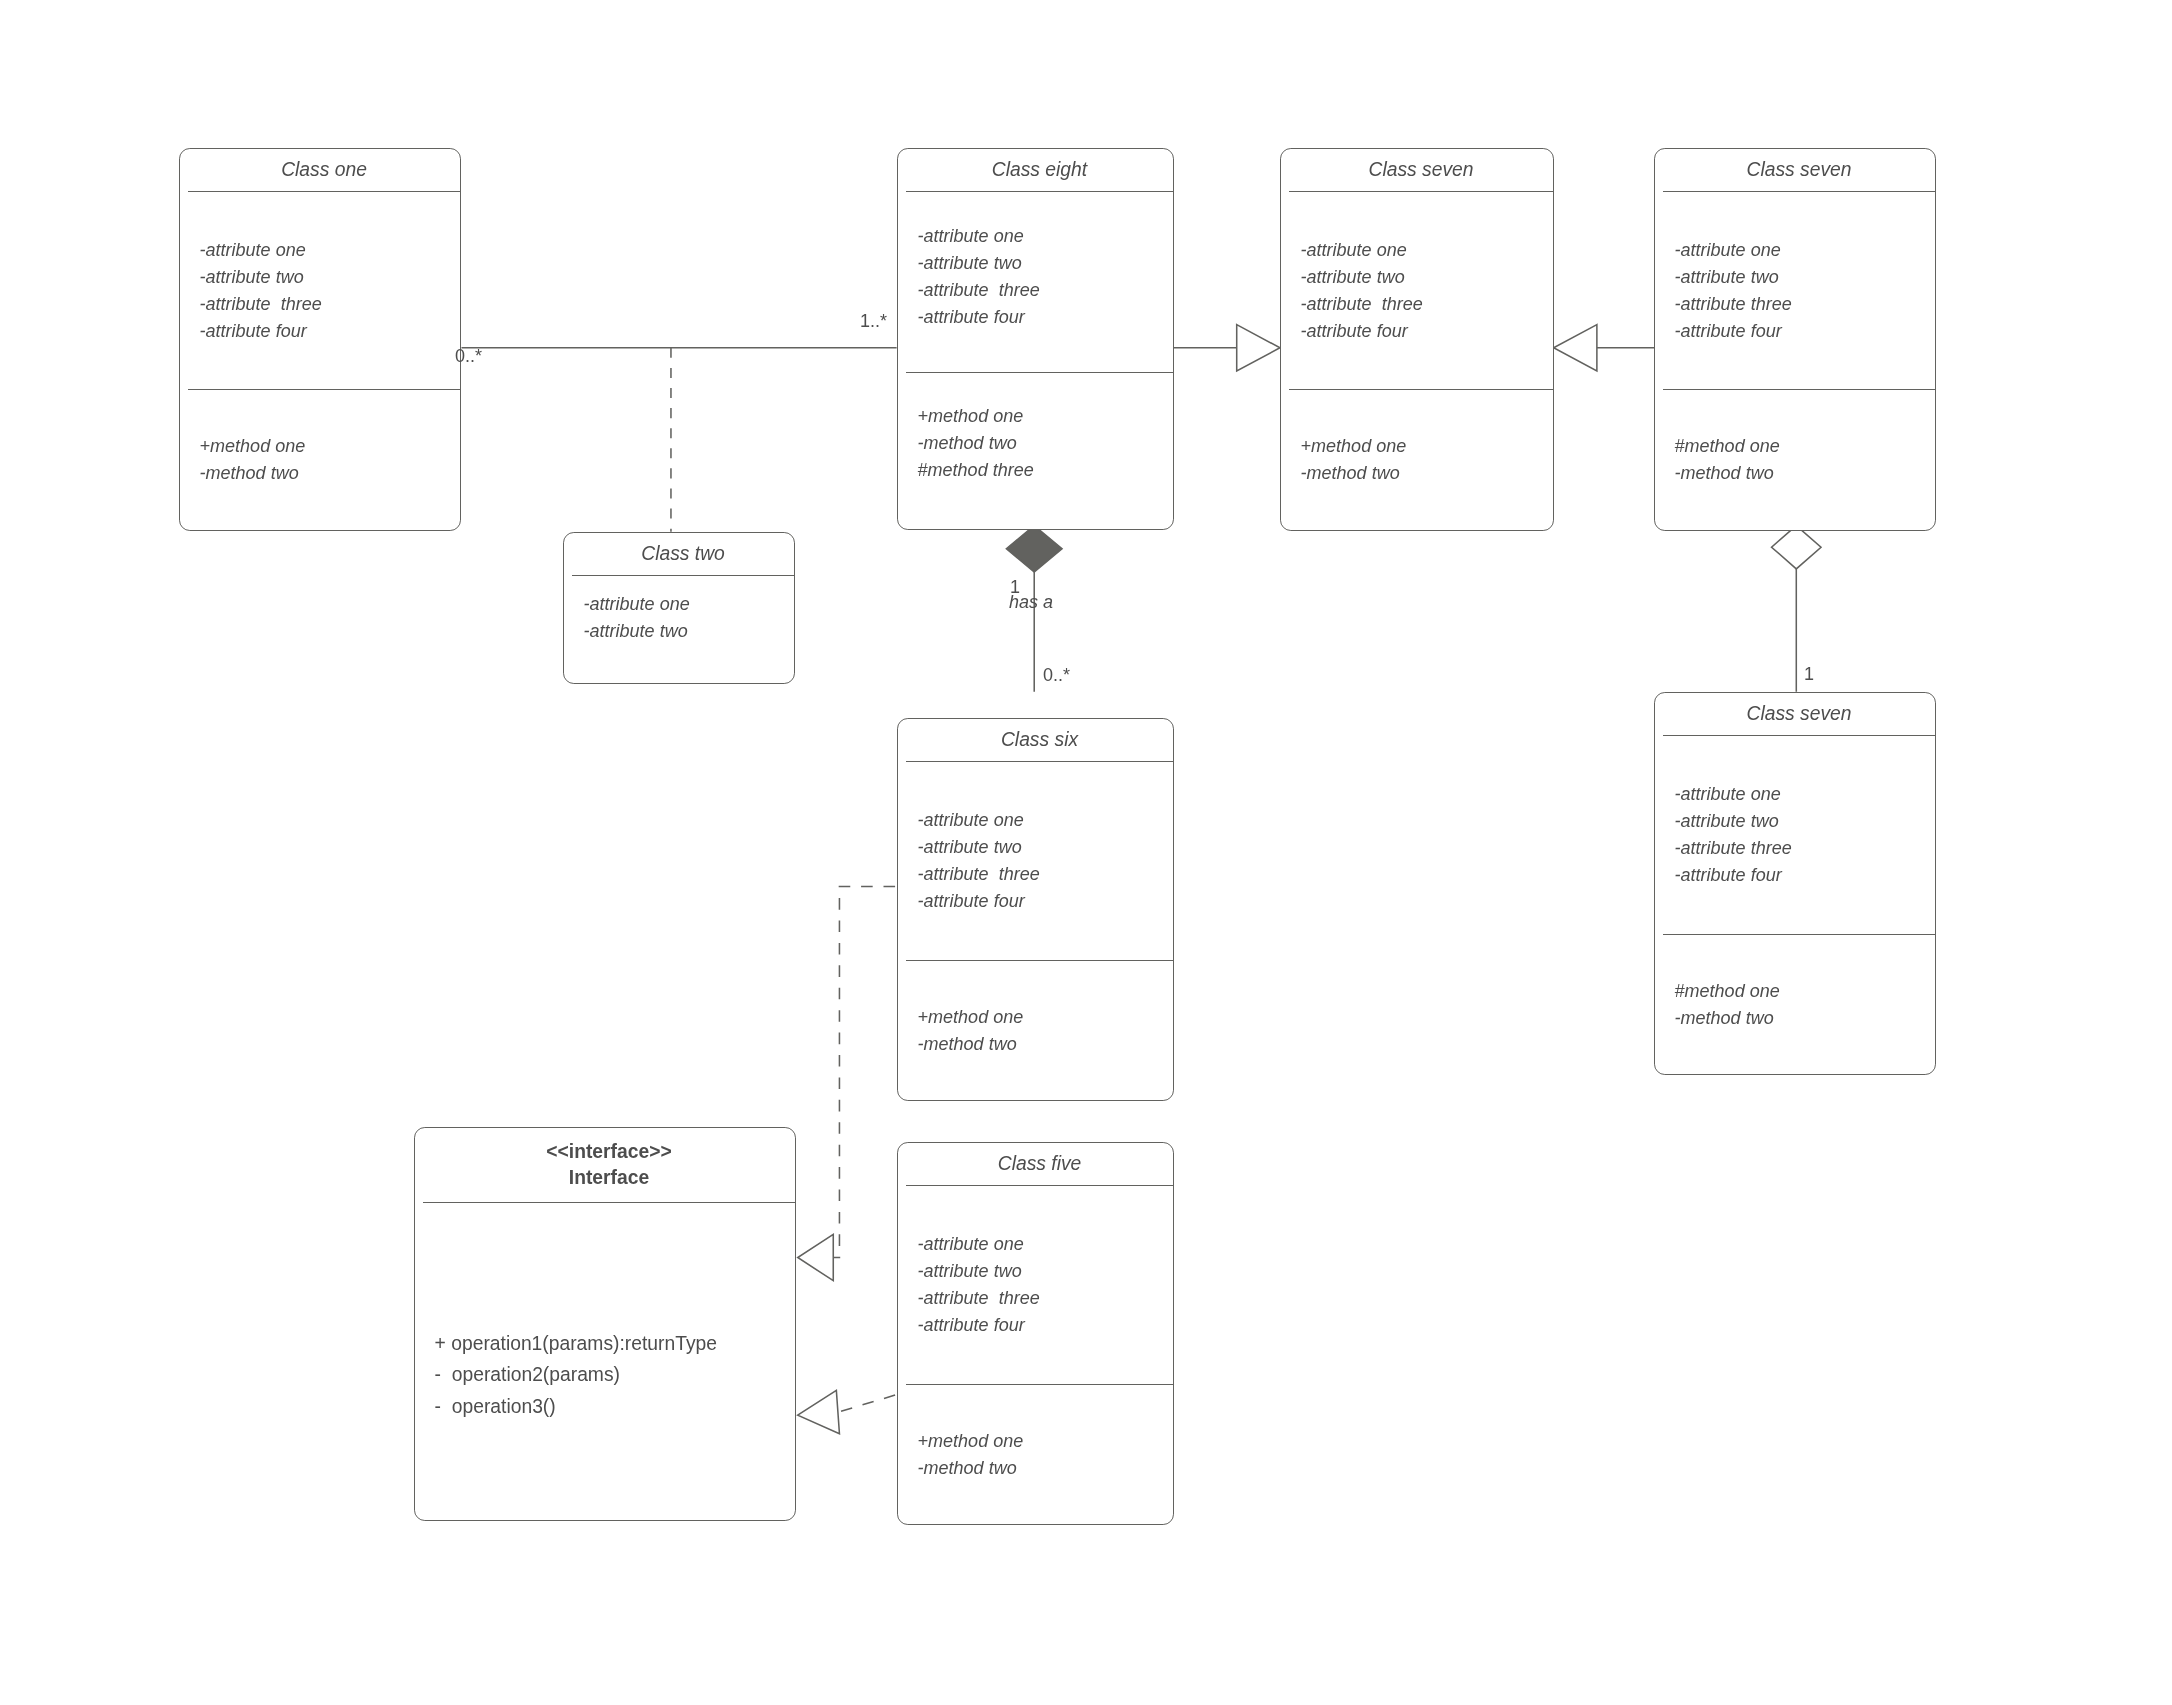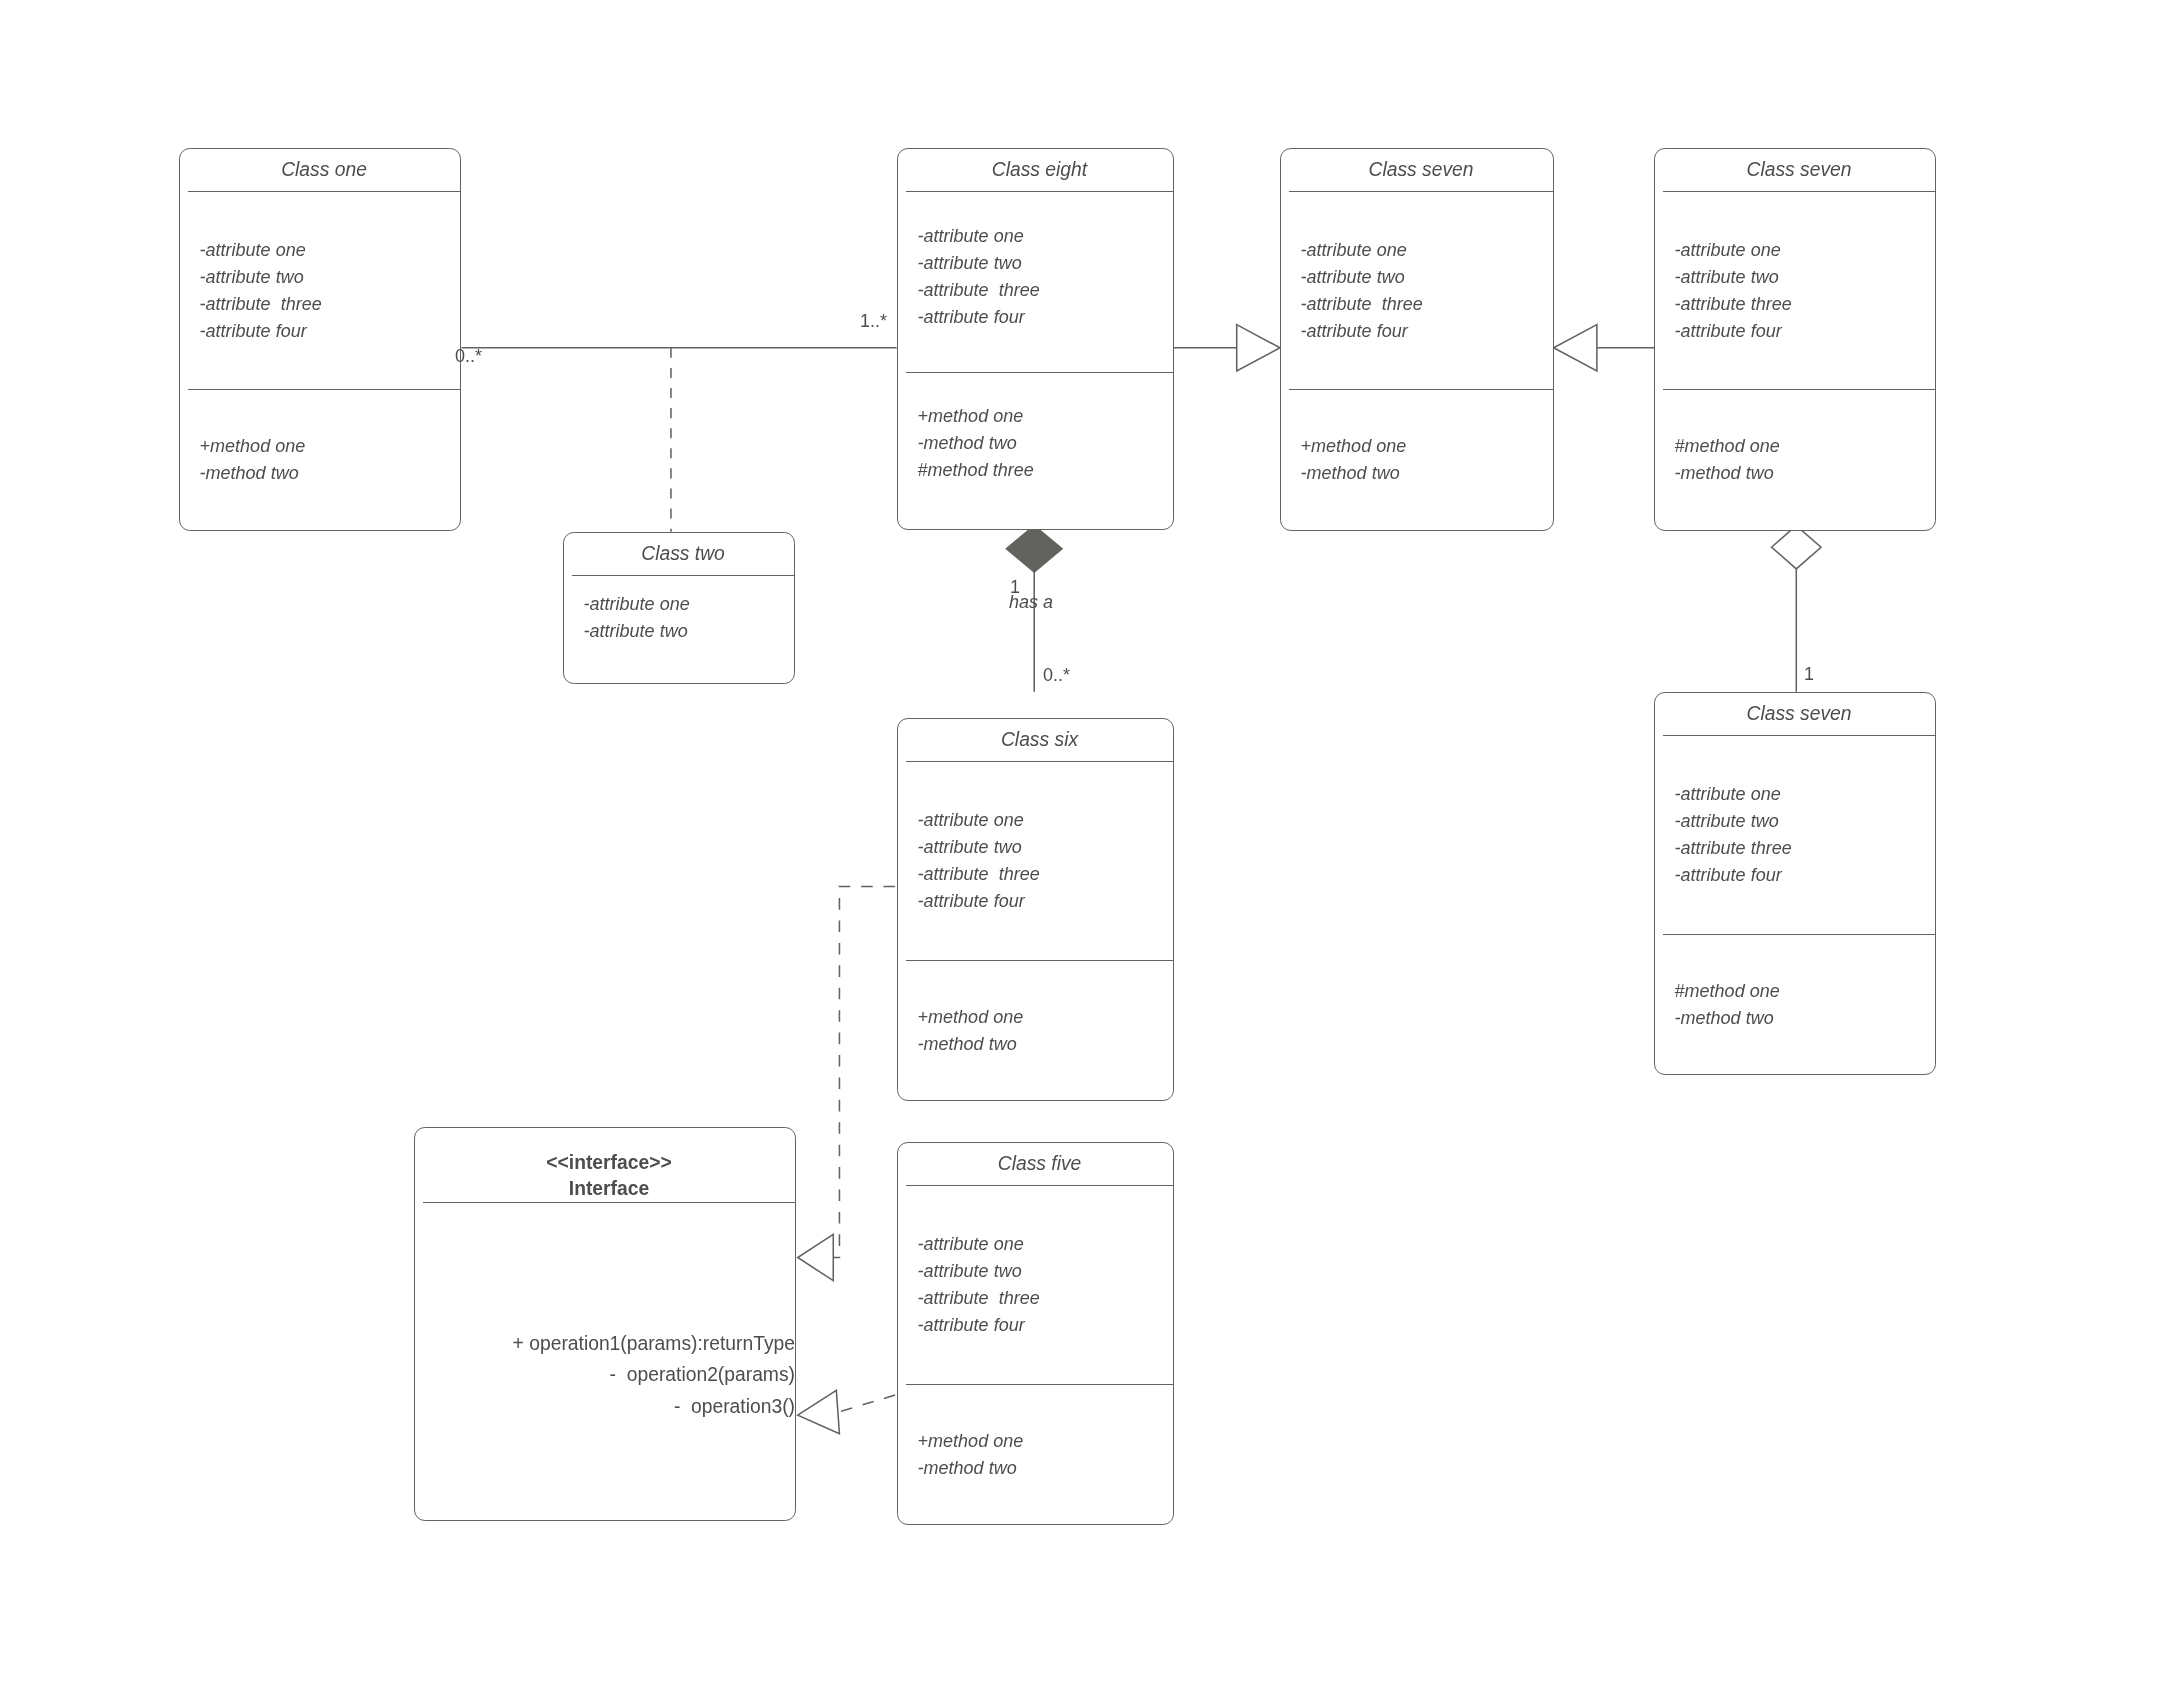--- a/index.html
+++ b/index.html
@@ -214,25 +214,25 @@
 -attribute  three
 -attribute four</div>
     </div>
     <div class="compartment divider" style="height:140px;">
       <div class="memberlist">+method one
 -method two</div>
     </div>
   </div>
 
   <div class="umlbox" style="left:414px; top:1127px; width:382px; height:394px;">
-    <div class="hdr iface" style="height:75px;justify-content:flex-end;">
+    <div class="hdr iface" style="height:75px;">
       <span>&lt;&lt;interface&gt;&gt;</span>
       <span>Interface</span>
     </div>
-    <div class="compartment" style="height:316px;text-align:right;">
+    <div class="compartment" style="height:316px;">
       <div class="memberlist plain" style="margin-top:28px;">+ operation1(params):returnType
 -  operation2(params)
 -  operation3()</div>
     </div>
   </div>
 
   <span class="edgelabel" style="left:455px; top:346px;">0..*</span>
 
   <span class="edgelabel" style="left:860px; top:311px;">1..*</span>
 

